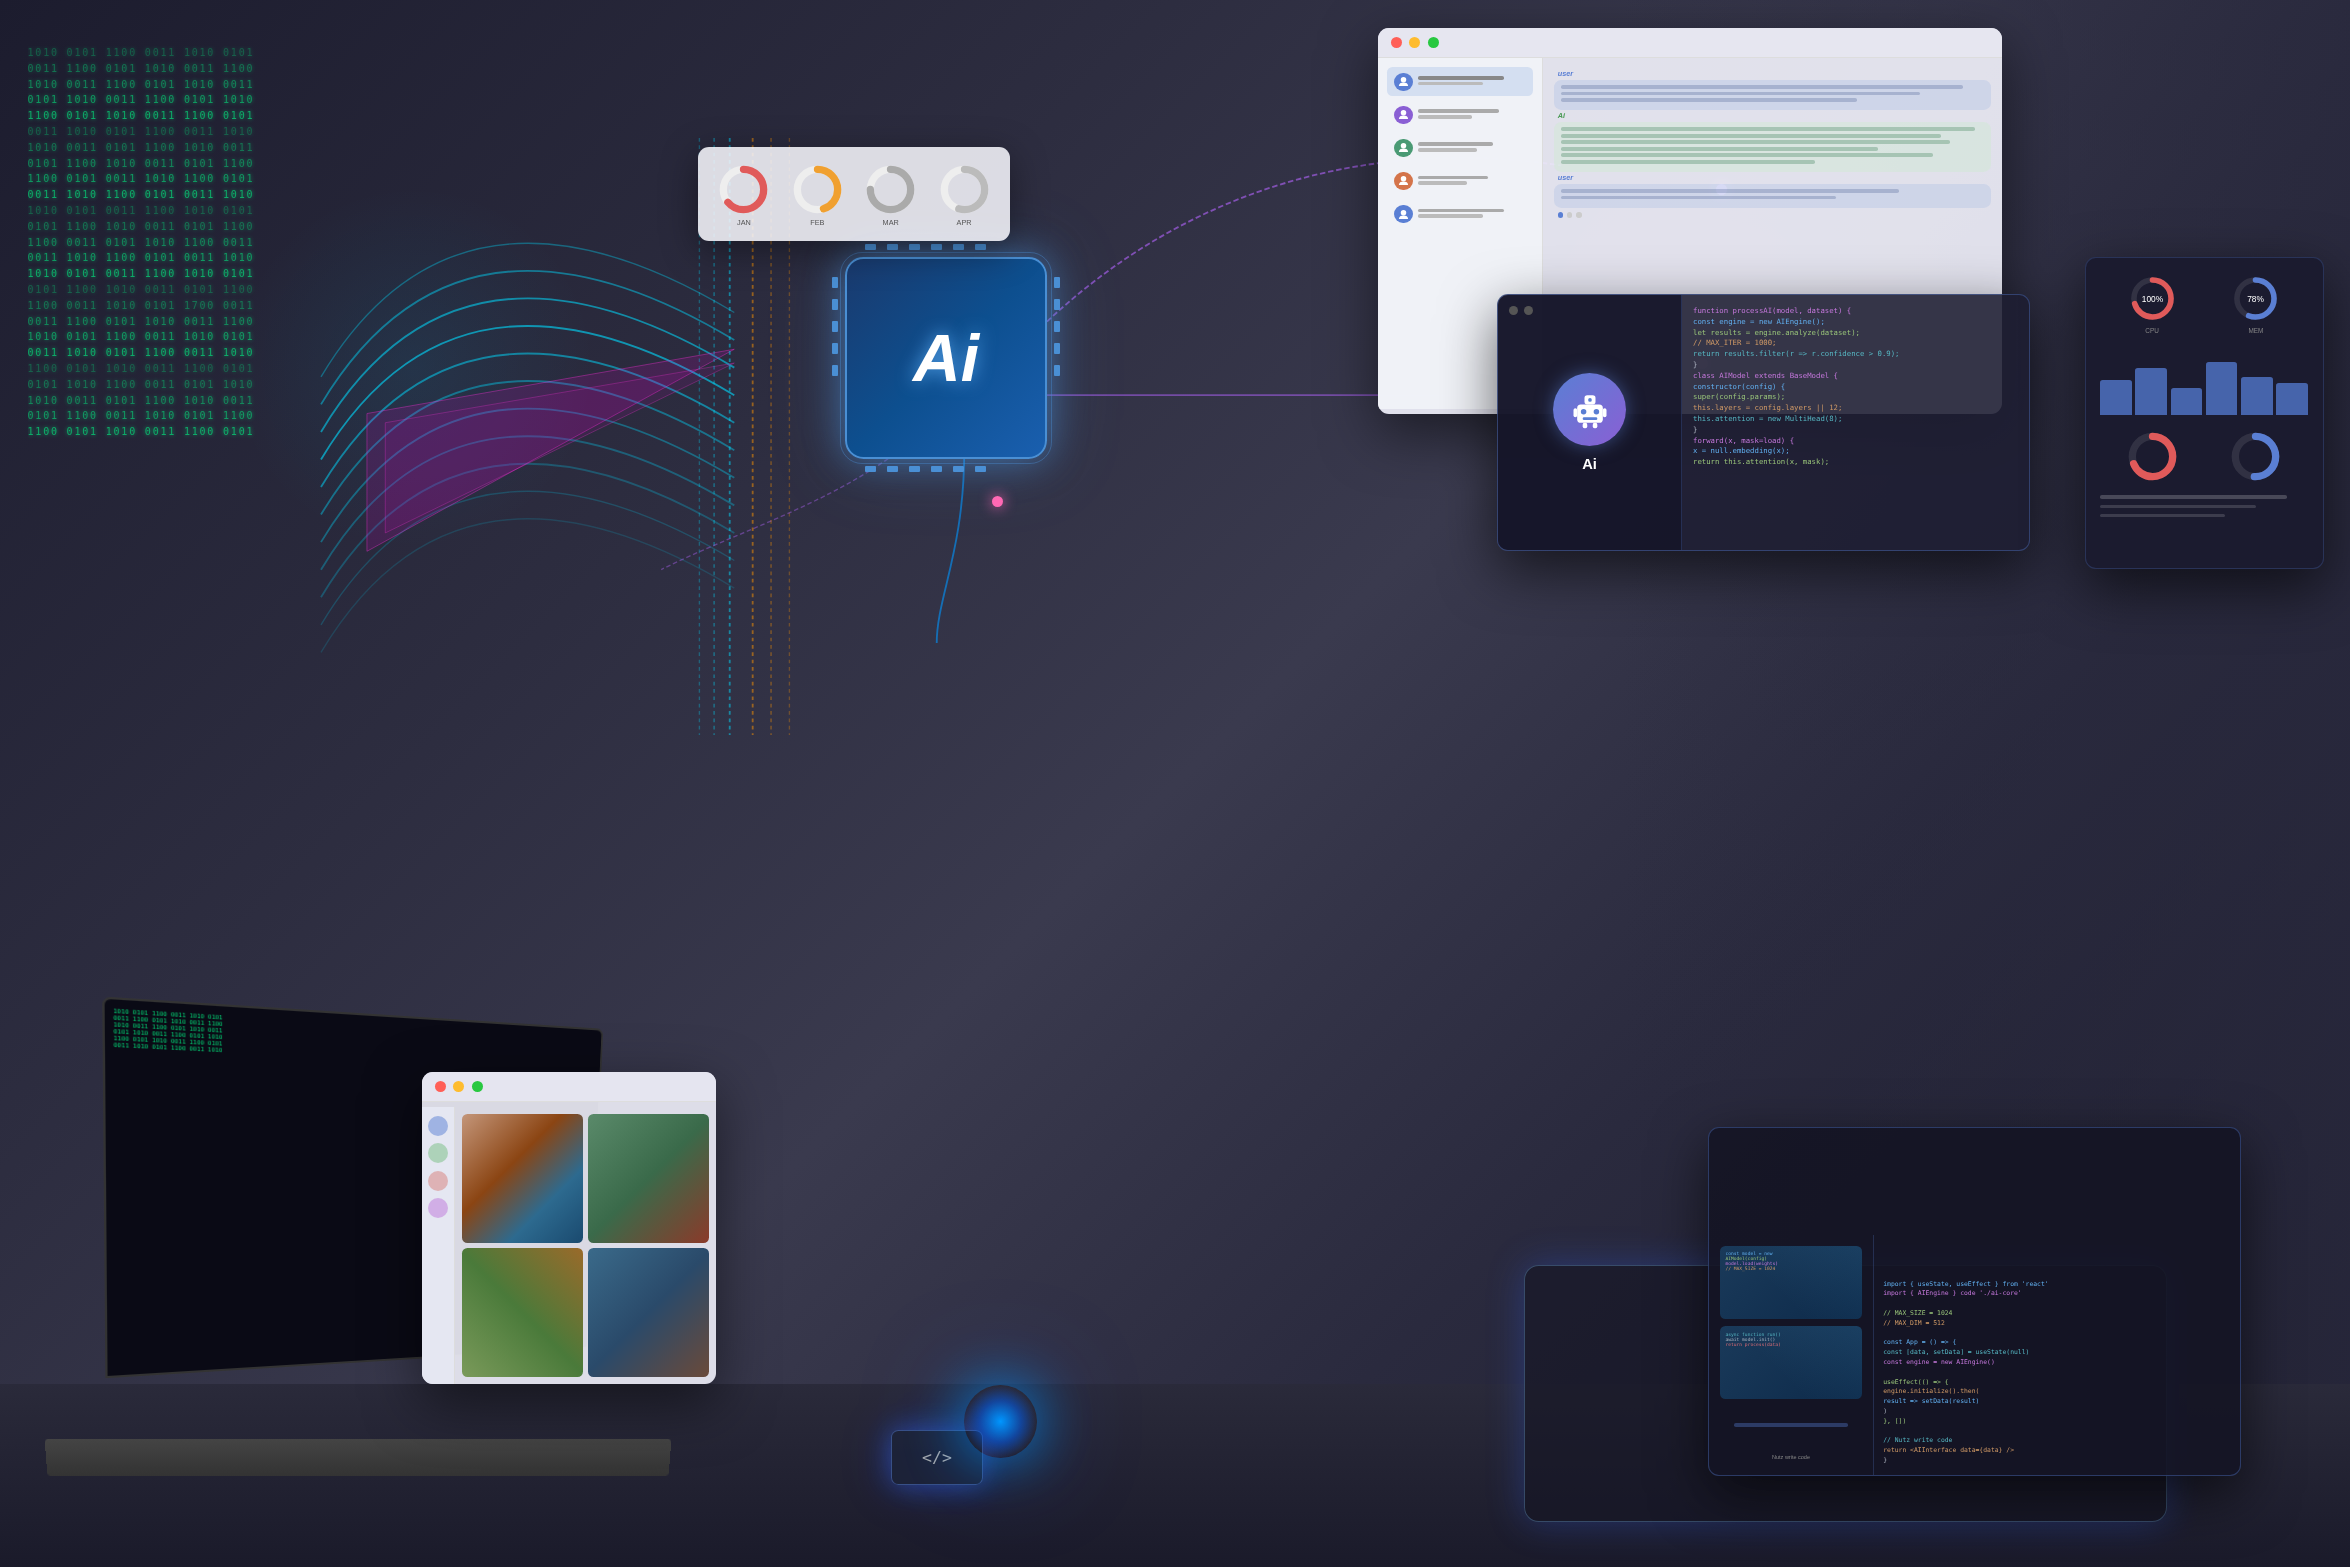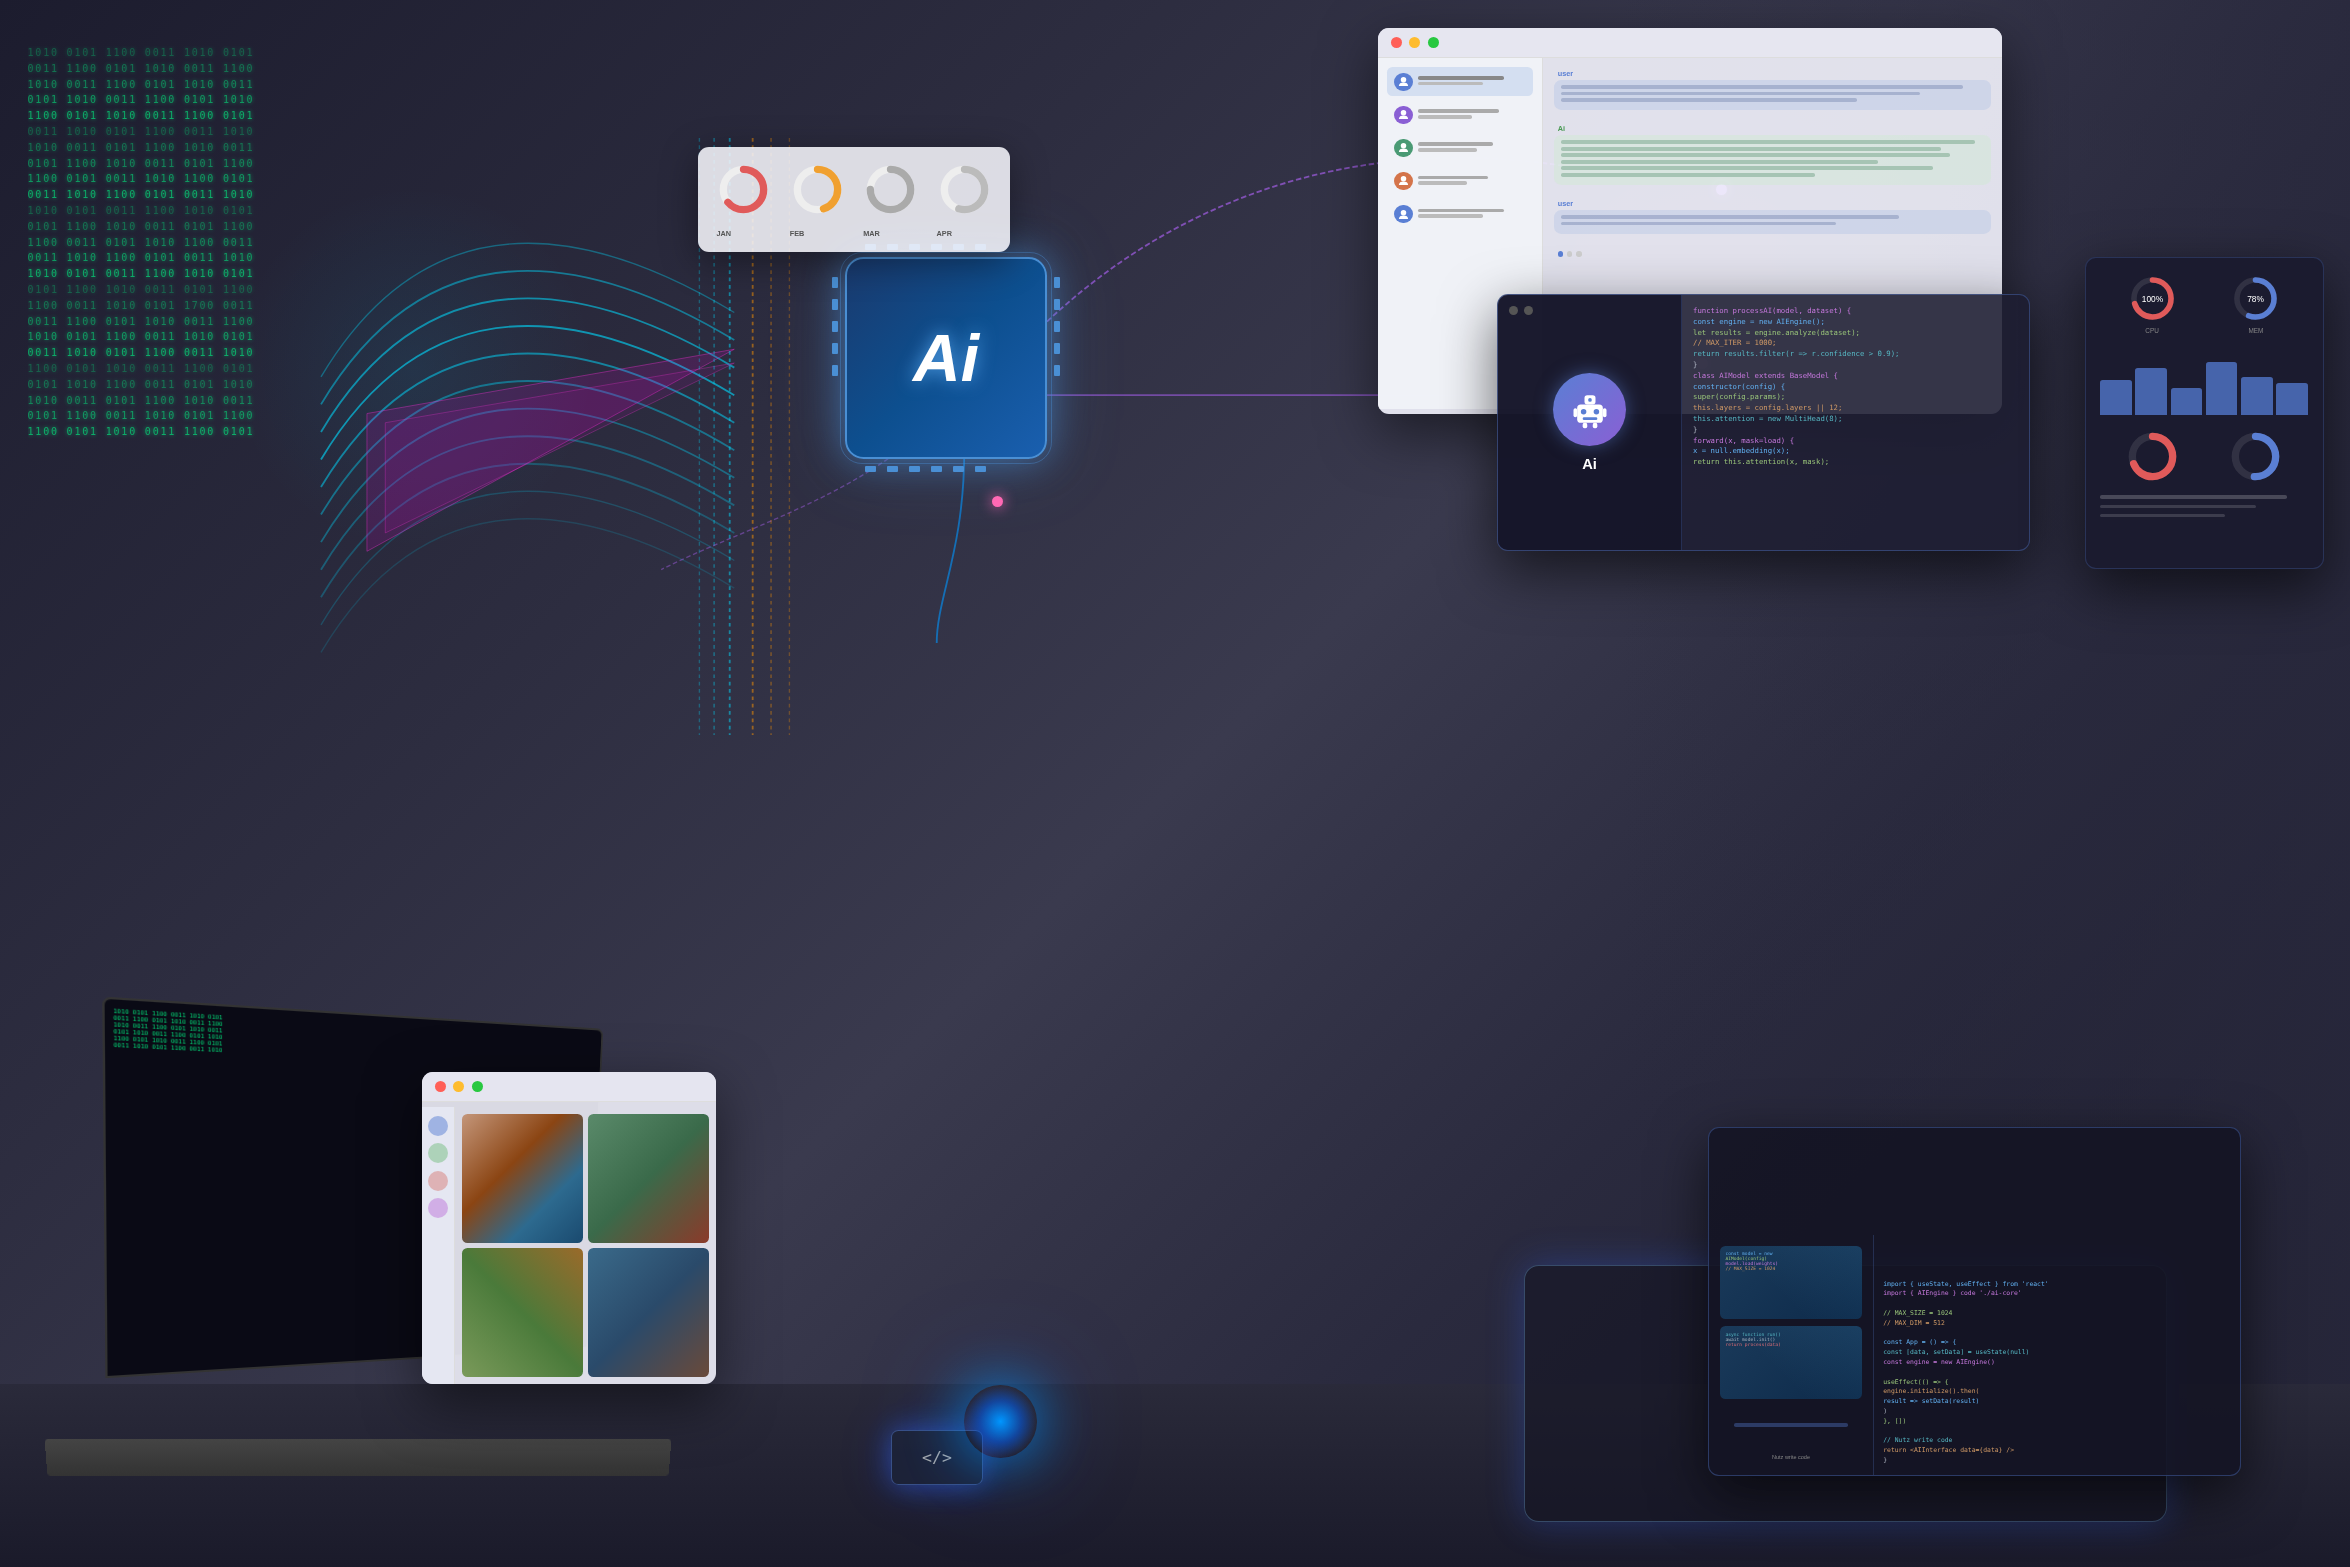--- a/index.html
+++ b/index.html
@@ -246,22 +246,23 @@
       background: #bbb;
       border-radius: 1.8px;
       margin-bottom: 1.8px;
     }
 
     .chat-main {
       flex: 1;
       padding: 11px;
       display: flex;
       flex-direction: column;
-      gap: 14px;
-      overflow: hidden;
+      gap: 1px;
+      overflow: hidden;
+      font-style: italic;
     }
 
     .chat-message {
       display: flex;
       flex-direction: column;
       gap: 1.8px;
     }
 
     .msg-label {
       font-size: 7.3px;
@@ -362,23 +363,22 @@
       z-index: 15;
       background: rgba(245, 245, 250, 0.88);
       border-radius: 11px;
       padding: 14.7px 18.4px;
       box-shadow: 0 9.2px 37px rgba(0,0,0,0.4);
     }
 
     .donut-chart {
       display: flex;
       flex-direction: column;
-      align-items: flex-start;
-      gap: 12px;
-      font-weight: bold;
+      align-items: center;
+      gap: 1px;
     }
 
     .donut-svg {
       width: 55px;
       height: 55px;
     }
 
     .donut-label {
       font-size: 7.3px;
       color: #555;

